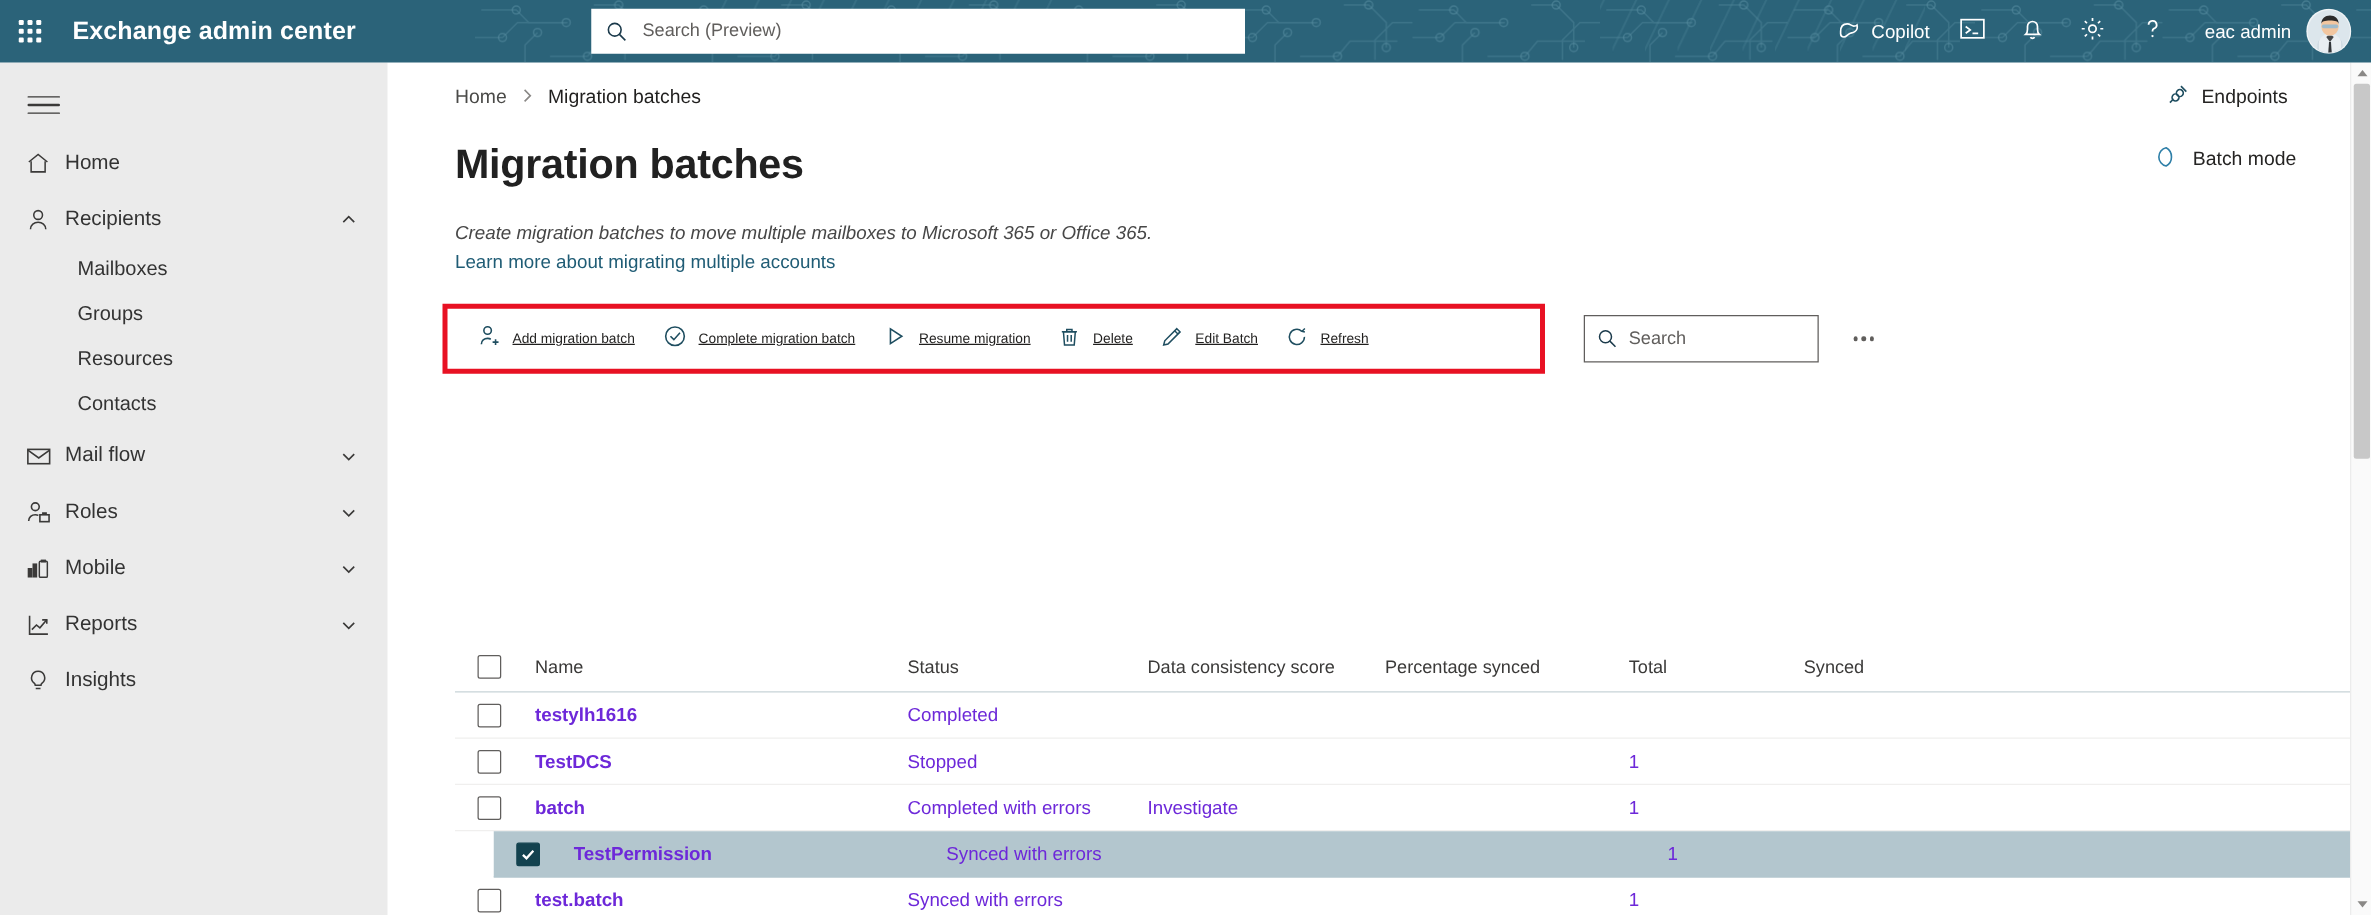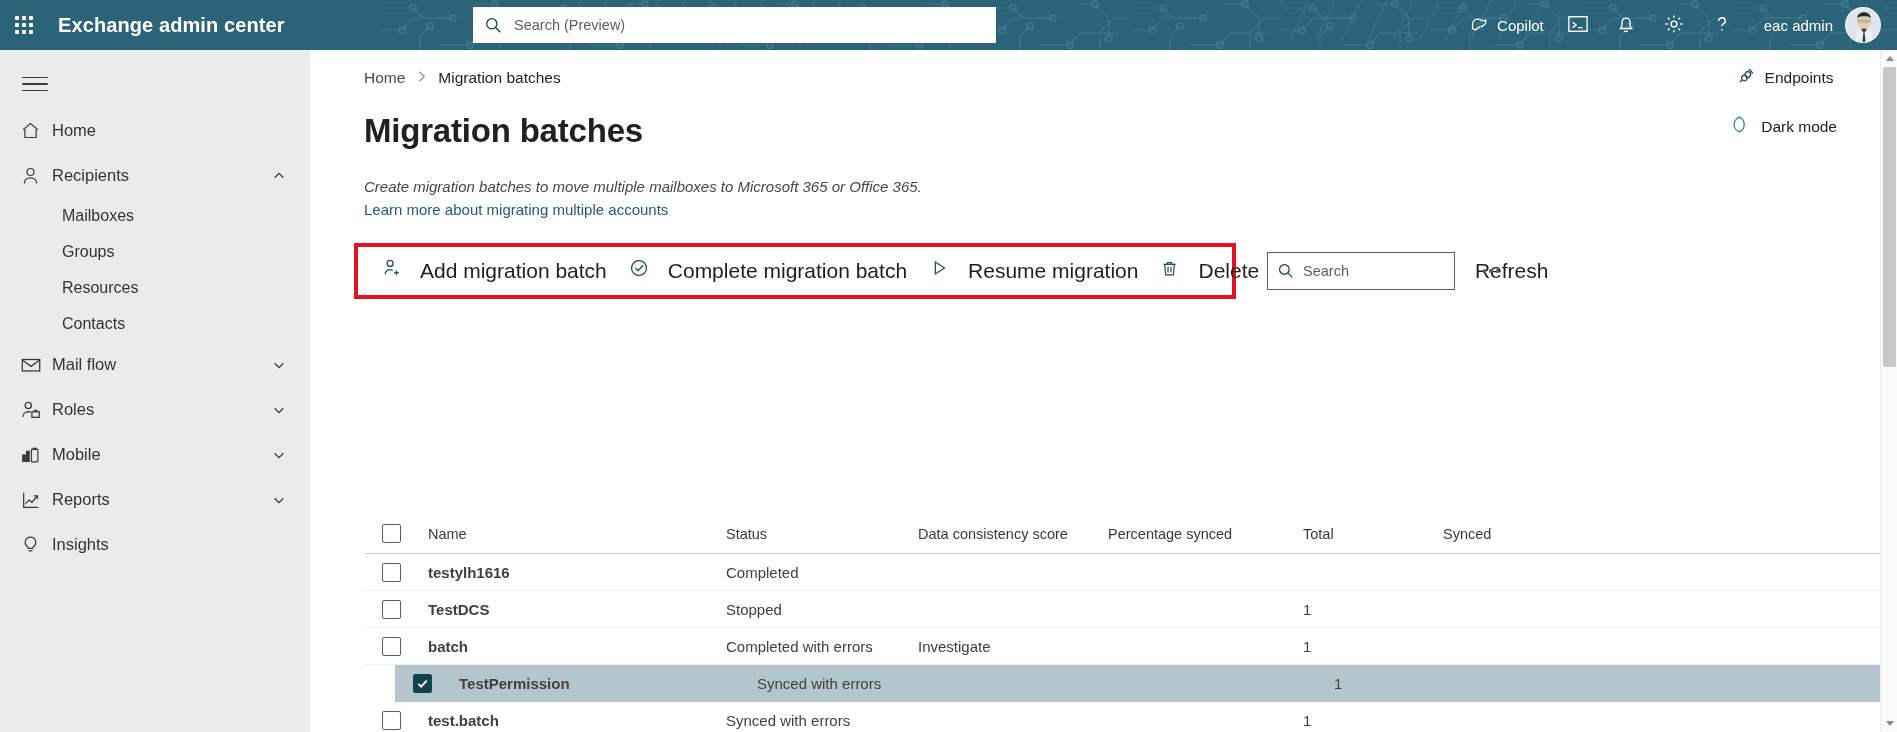--- a/index.html
+++ b/index.html
@@ -159,23 +159,23 @@
   .cmd-highlight {
     position: absolute; left: 0; top: 0; width: 882px; height: 56px;
     border: 4px solid #e81123; pointer-events: none;
   }
   .cmdbar {
     position: absolute; left: 0; top: 0;
     height: 56px; display: flex; align-items: center;
     padding-left: 16px; gap: 0;
   }
   .cmd-btn {
-    display: flex; align-items: center; gap: 19px;
+    display: flex; align-items: center; gap: 9px;
     height: 40px; padding: 0 11px; cursor: pointer;
-    font-size: 21px; color: #201f1e; white-space: nowrap;
+    font-size: 11px; color: #201f1e; white-space: nowrap; text-decoration: underline;
   }
 
   .listsearch {
     position: absolute; left: 913px; top: 9px;
     width: 188px; height: 38px;
     border: 1px solid #605e5c; background: #fff;
     display: flex; align-items: center; padding: 0 10px; cursor: text;
   }
   .listsearch .mag { flex: none; margin-right: 9px; display:flex; }
   .listsearch input {
@@ -189,21 +189,21 @@
     width: 30px; height: 28px; display: flex; align-items: center; justify-content: center;
     gap: 3px; cursor: pointer;
   }
   .ellipsis-btn i { width:3.5px; height:3.5px; border-radius:50%; background:#605e5c; display:block; }
 
   
   .tbl { position: absolute; left: 54px; top: 464px; width: 1533px; }
   .trow {
     display: flex; align-items: center;
     height: 37px; border-bottom: 1px solid #f0efee;
-    font-size: 15px; color: #404040;
+    font-size: 15px; color: #6d28d9;
   }
   .thead {
     height: 40px; border-bottom: 1px solid #c7d3d8;
     color: #3b3a39; font-size: 14.5px;
   }
   .trow.selected { background: #b3c6ce; border-bottom: 1px solid #b3c6ce; margin-left: 31px; }
 
   .c-chk { width: 64px; flex: none; display: flex; align-items: center; padding-left: 18px; }
   .c-name { width: 298px; flex: none; font-weight: 600; }
   .thead .c-name { font-weight: 400; }
@@ -504,21 +504,21 @@
         </svg>
       </span>
       <span>Endpoints</span>
     </div>
     <div class="tra">
       <span>
         <svg width="19" height="19" viewBox="0 0 22 22" fill="none" stroke="#2e7fa8" stroke-width="1.5">
           <path d="M8 2.6A8.6 8.6 0 0 0 8 19.4 9.6 9.6 0 0 0 8 2.6z"></path>
         </svg>
       </span>
-      <span>Dark mode</span>
+      <span>Batch mode</span>
     </div>
   </div>
 
   <div class="page-title">Migration batches</div>
   <div class="page-desc">Create migration batches to move multiple mailboxes to Microsoft 365 or Office 365.</div>
   <a class="page-link">Learn more about migrating multiple accounts</a>
 
   
   <div class="cmdwrap">
     <div class="cmd-highlight"></div>

